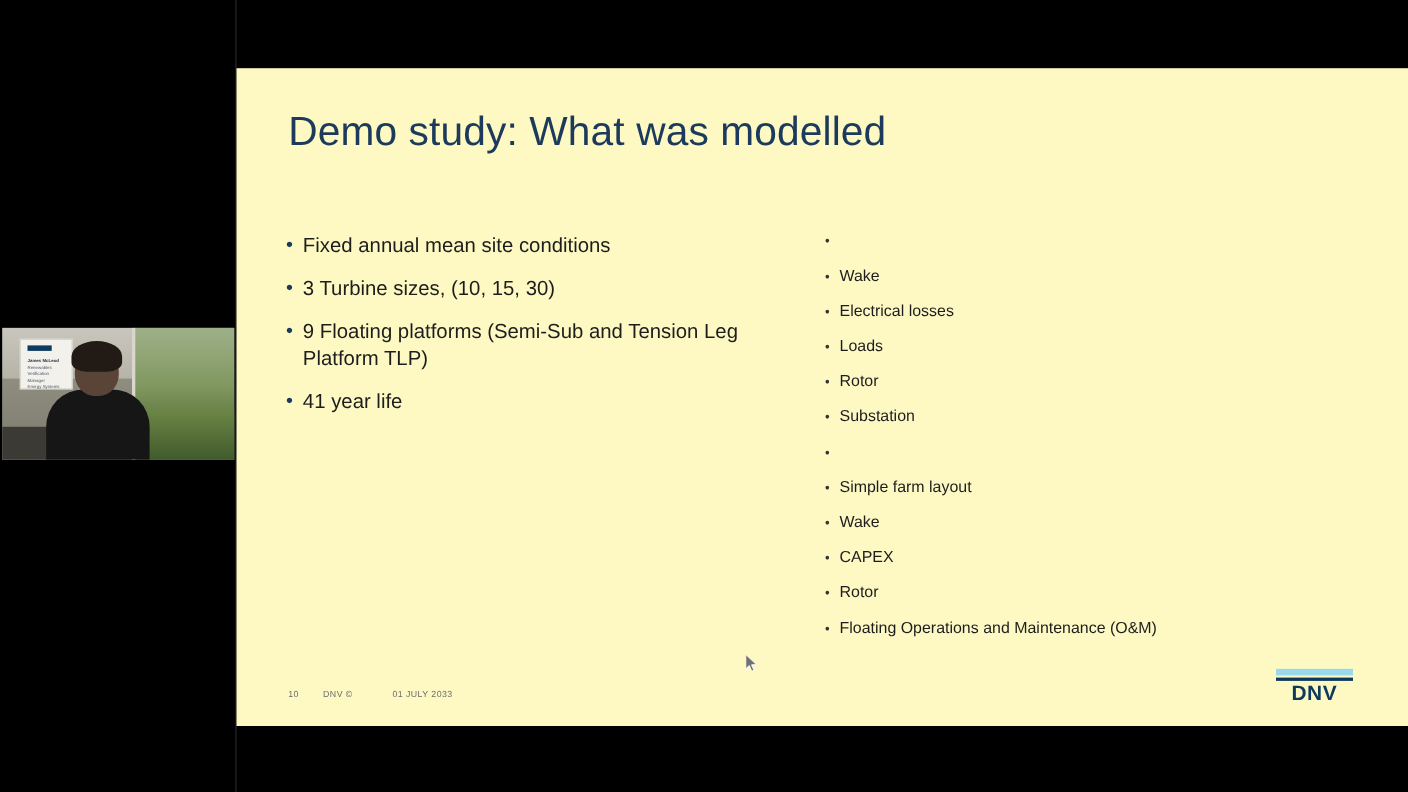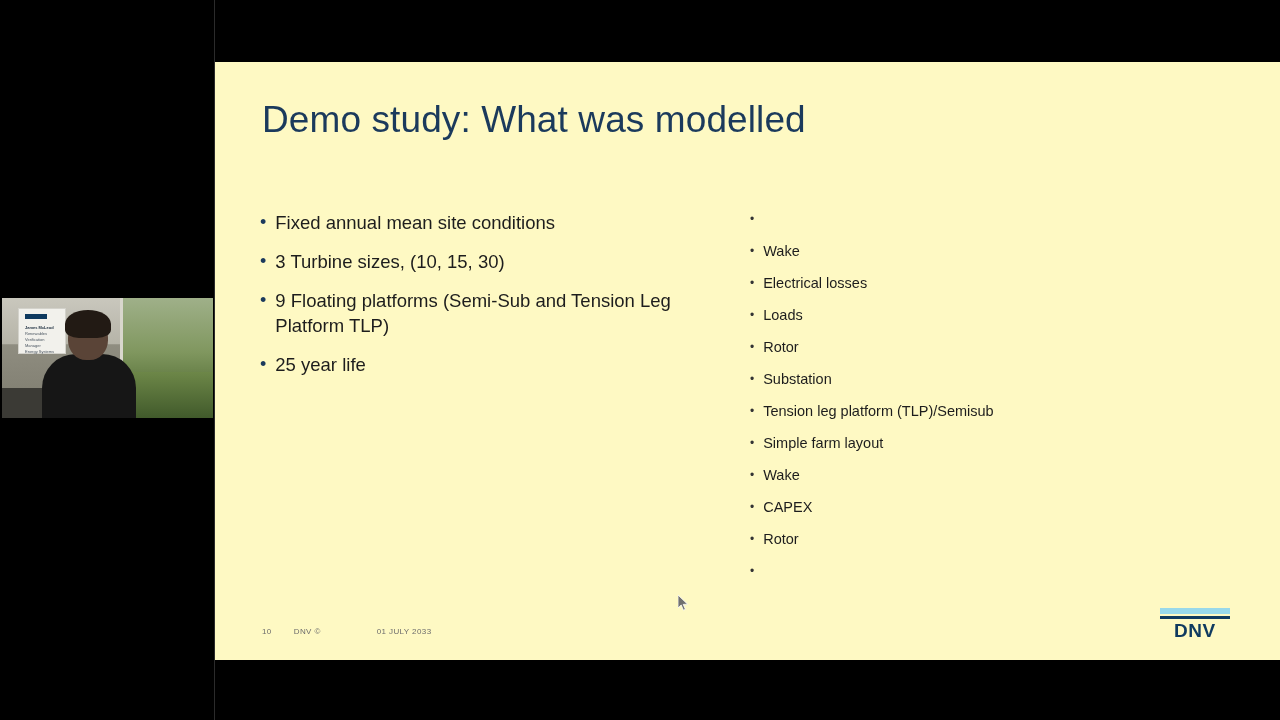--- a/index.html
+++ b/index.html
@@ -223,21 +223,21 @@
     bottom: 24px;
     display: flex;
     align-items: center;
     font-size: 8px;
     letter-spacing: 0.4px;
     color: #6c6c6c;
     font-family: "Liberation Sans", sans-serif;
     justify-content: space-between;
   }
   #slide-footer .f-page { margin-right: 22px; }
-  #slide-footer .f-copy { margin-right: 56px; }
+  #slide-footer .f-copy { margin-right: 36px; }
 
   #dnv-logo {
     position: absolute;
     right: 50px;
     bottom: 18px;
     width: 70px;
     height: 34px;
   }
   #dnv-logo .bar-top {
     position: absolute;
@@ -310,21 +310,21 @@
       <div class="lb-item">
         <span class="bullet">•</span>
         <span class="txt">3 Turbine sizes, (10, 15, 30)</span>
       </div>
       <div class="lb-item">
         <span class="bullet">•</span>
         <span class="txt">9 Floating platforms (Semi-Sub and Tension Leg Platform TLP)</span>
       </div>
       <div class="lb-item">
         <span class="bullet">•</span>
-        <span class="txt">25 year life</span>
+        <span class="txt">41 year life</span>
       </div>
     </div>
 
     <div id="right-col">
 
       <div class="rb-item">
         <span class="bullet">•</span>
       </div>
       <div class="rb-item">
         <span class="bullet">•</span>
@@ -341,40 +341,40 @@
       <div class="rb-item">
         <span class="bullet">•</span>
         <span class="txt">Rotor</span>
       </div>
       <div class="rb-item">
         <span class="bullet">•</span>
         <span class="txt">Substation</span>
       </div>
       <div class="rb-item">
         <span class="bullet">•</span>
-        <span class="txt">Tension leg platform (TLP)/Semisub</span>
       </div>
       <div class="rb-item">
         <span class="bullet">•</span>
         <span class="txt">Simple farm layout</span>
       </div>
       <div class="rb-item">
         <span class="bullet">•</span>
         <span class="txt">Wake</span>
       </div>
       <div class="rb-item">
         <span class="bullet">•</span>
         <span class="txt">CAPEX</span>
       </div>
       <div class="rb-item">
         <span class="bullet">•</span>
         <span class="txt">Rotor</span>
       </div>
       <div class="rb-item">
         <span class="bullet">•</span>
+        <span class="txt">Floating Operations and Maintenance (O&amp;M)</span>
       </div>
     </div>
 
     <div id="slide-footer">
       <span class="f-page">10</span>
       <span class="f-copy">DNV ©</span>
       <span class="f-date">01 JULY 2033</span>
     </div>
 
     <div id="dnv-logo">

